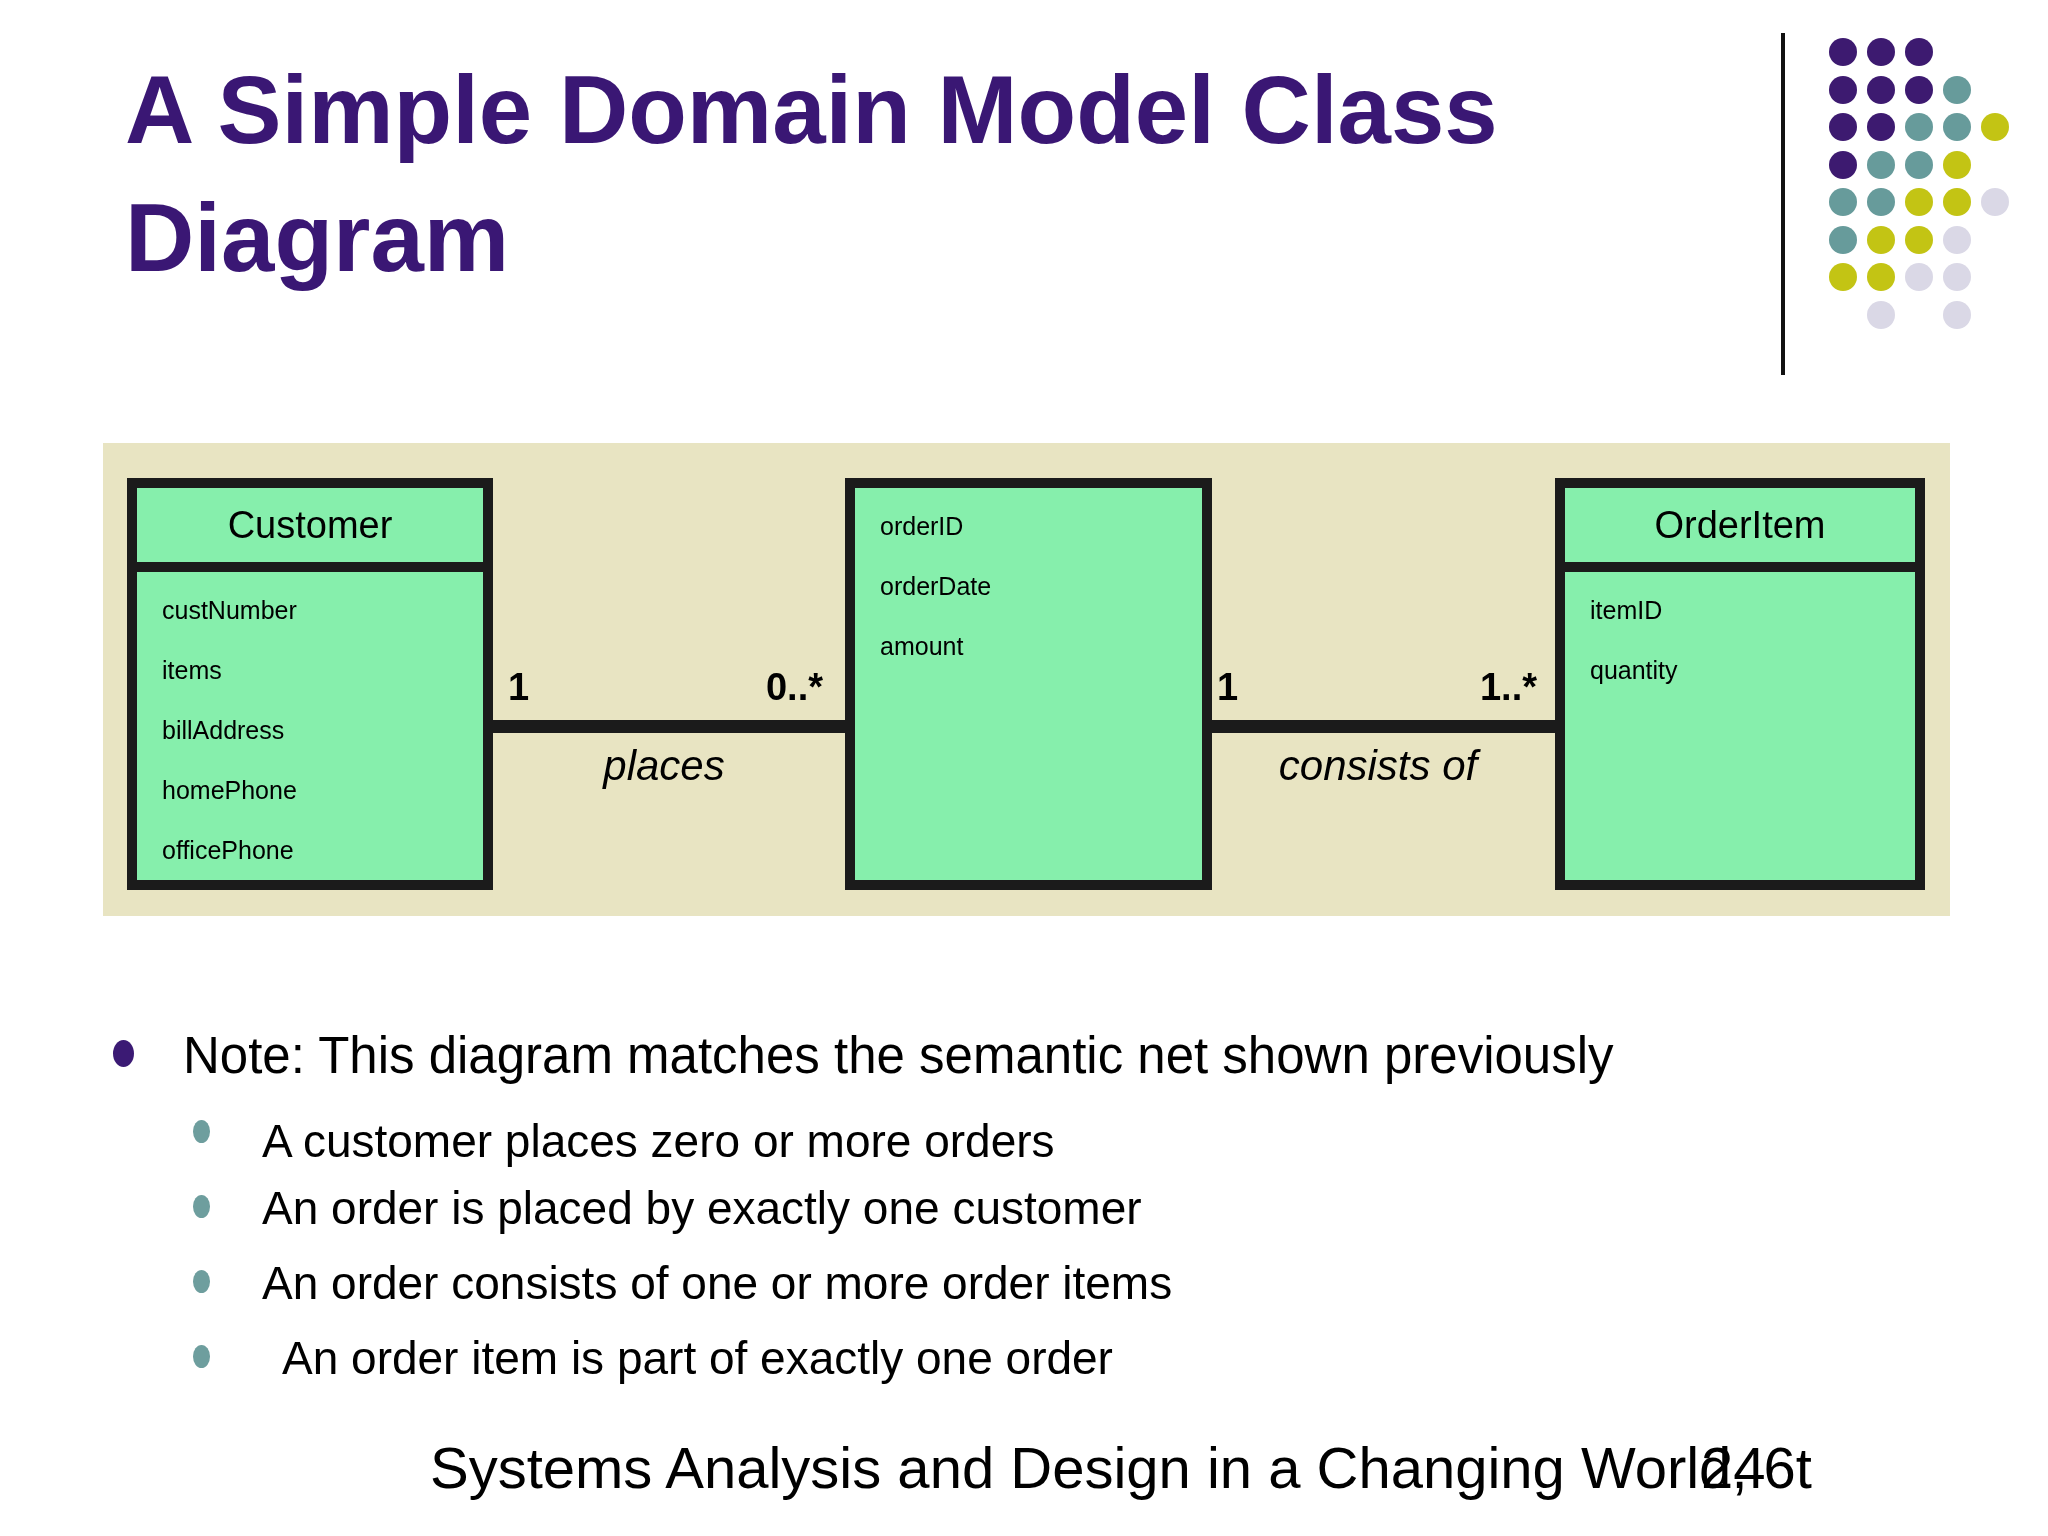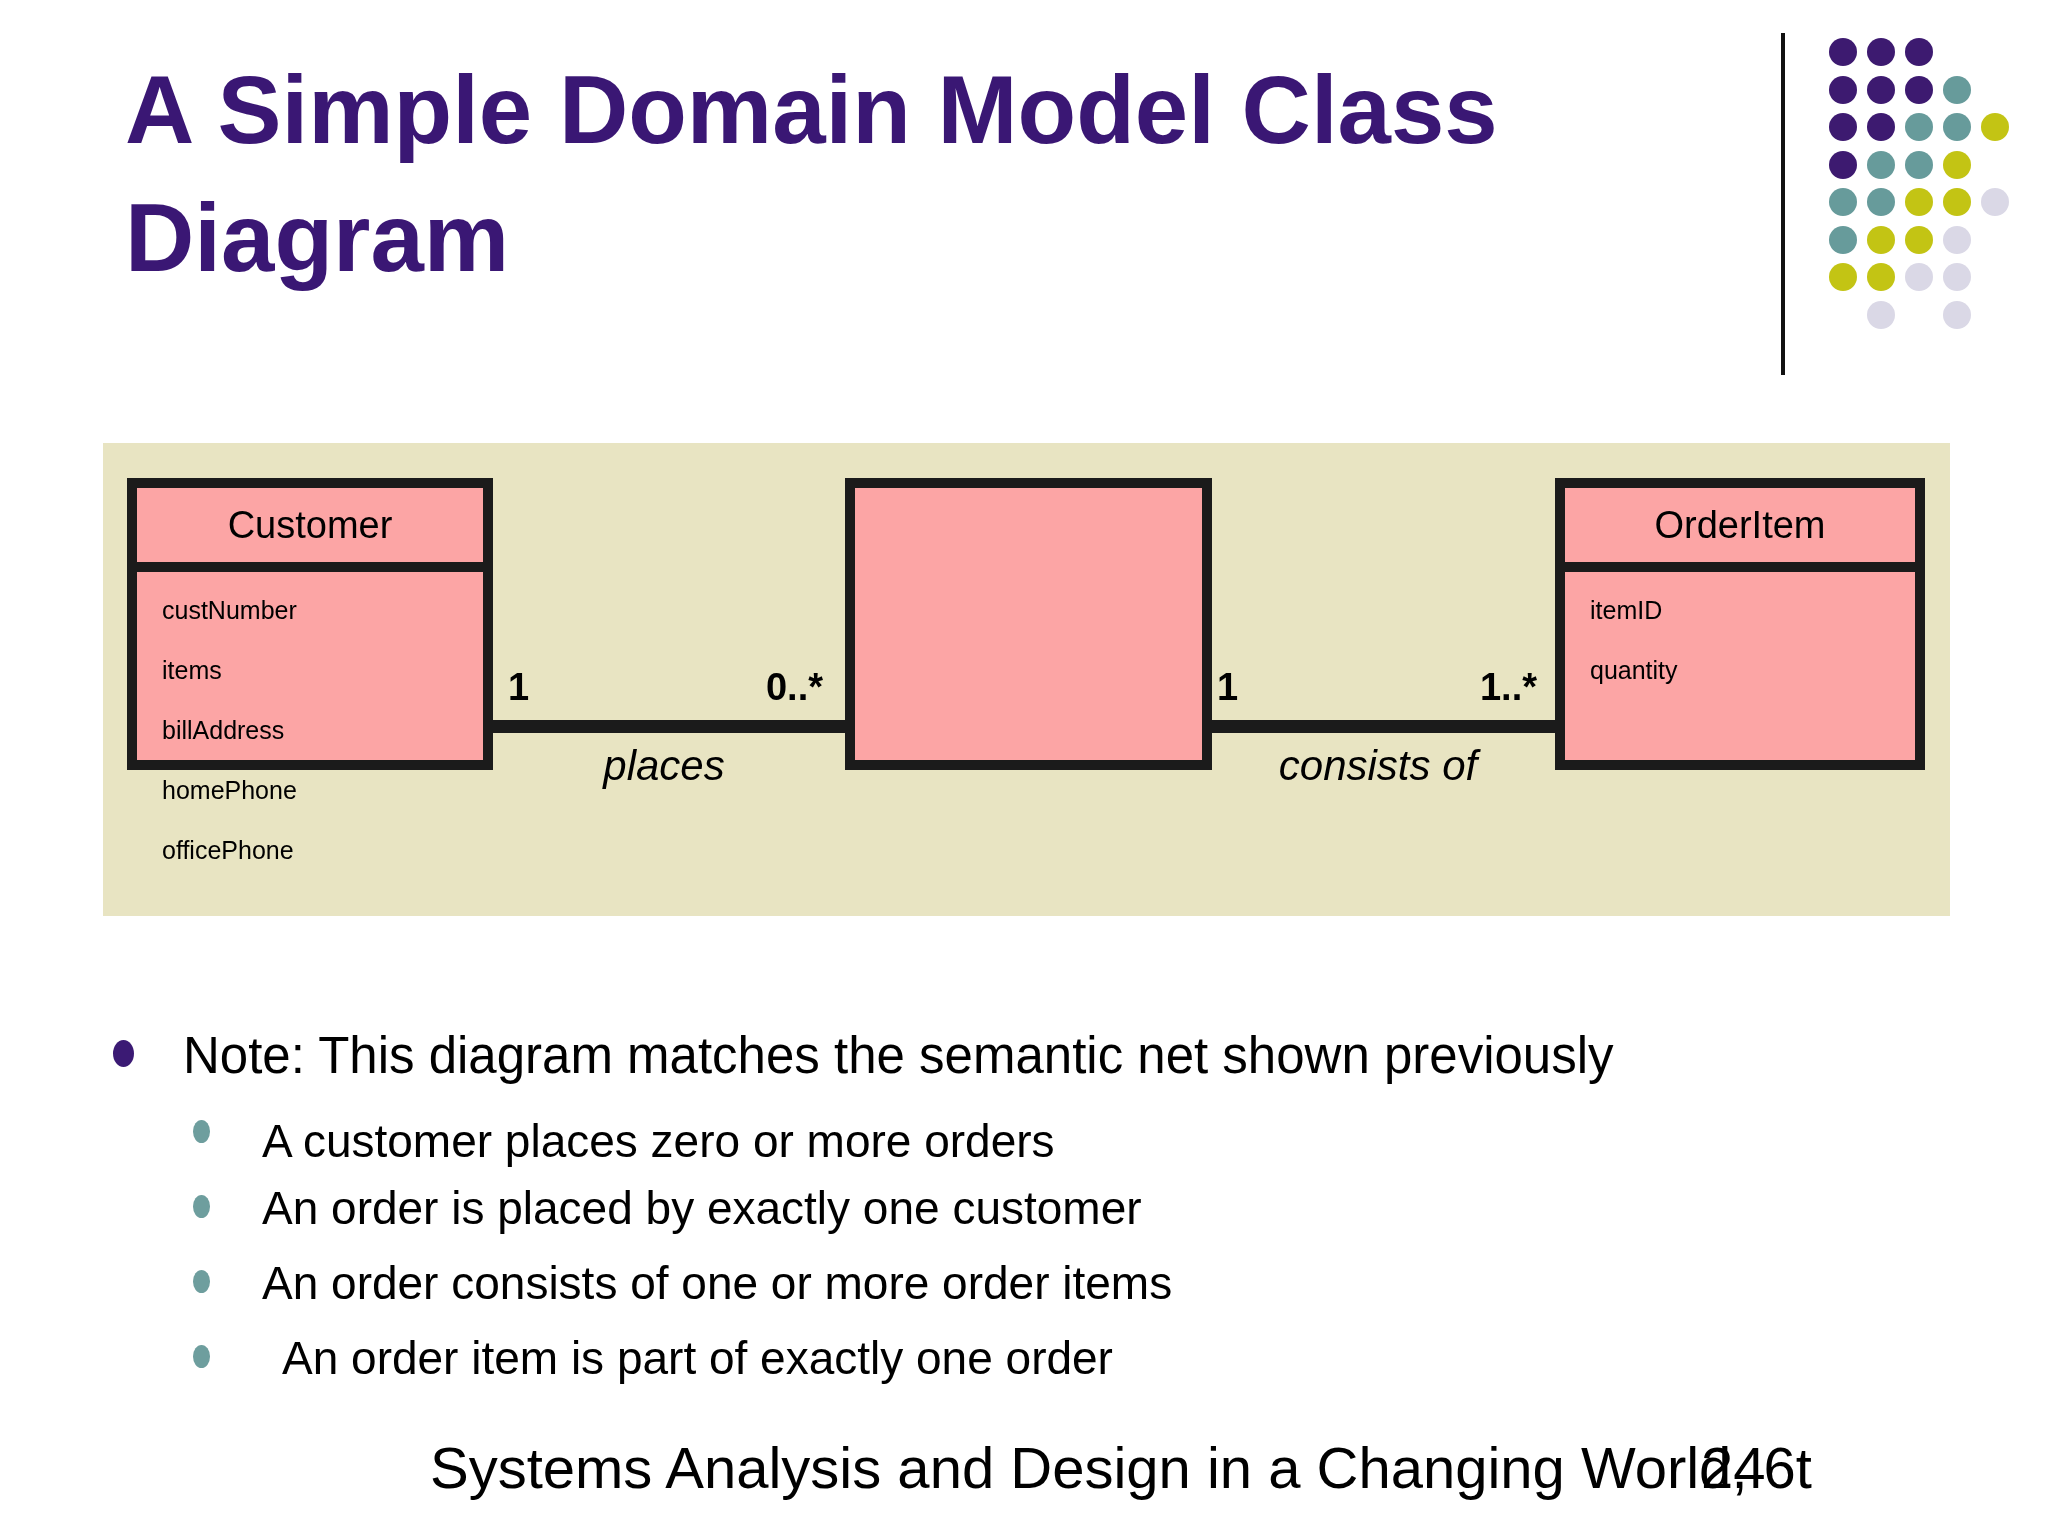--- a/index.html
+++ b/index.html
@@ -32,24 +32,24 @@
     position:absolute;width:28px;height:28px;border-radius:50%;
   }
 
   
   #diagram-panel{
     left:103px;top:443px;width:1847px;height:473px;
     background:#E8E4C2;
   }
   .class-box{
     position:absolute;
-    background:#fca5a5;
+    background:#86efac;
     border:10px solid #1b1b1b;
     box-sizing:border-box;
-    top:35px;height:292px;
+    top:35px;height:412px;
   }
   .class-title{
     height:74px;line-height:74px;
     border-bottom:10px solid #1b1b1b;
     text-align:center;
     font-size:38px;
   }
   .class-attrs{
     padding:8px 0 0 25px;
     font-size:25px;line-height:60px;
@@ -135,20 +135,25 @@
     <div class="class-attrs">
       <div>custNumber</div>
       <div>items</div>
       <div>billAddress</div>
       <div>homePhone</div>
       <div>officePhone</div>
     </div>
   </div>
 
   <div class="class-box" style="left:742px;width:367px;">
+    <div class="class-attrs">
+      <div>orderID</div>
+      <div>orderDate</div>
+      <div>amount</div>
+    </div>
   </div>
 
   <div class="class-box" style="left:1452px;width:370px;">
     <div class="class-title">OrderItem</div>
     <div class="class-attrs">
       <div>itemID</div>
       <div>quantity</div>
     </div>
   </div>
 

